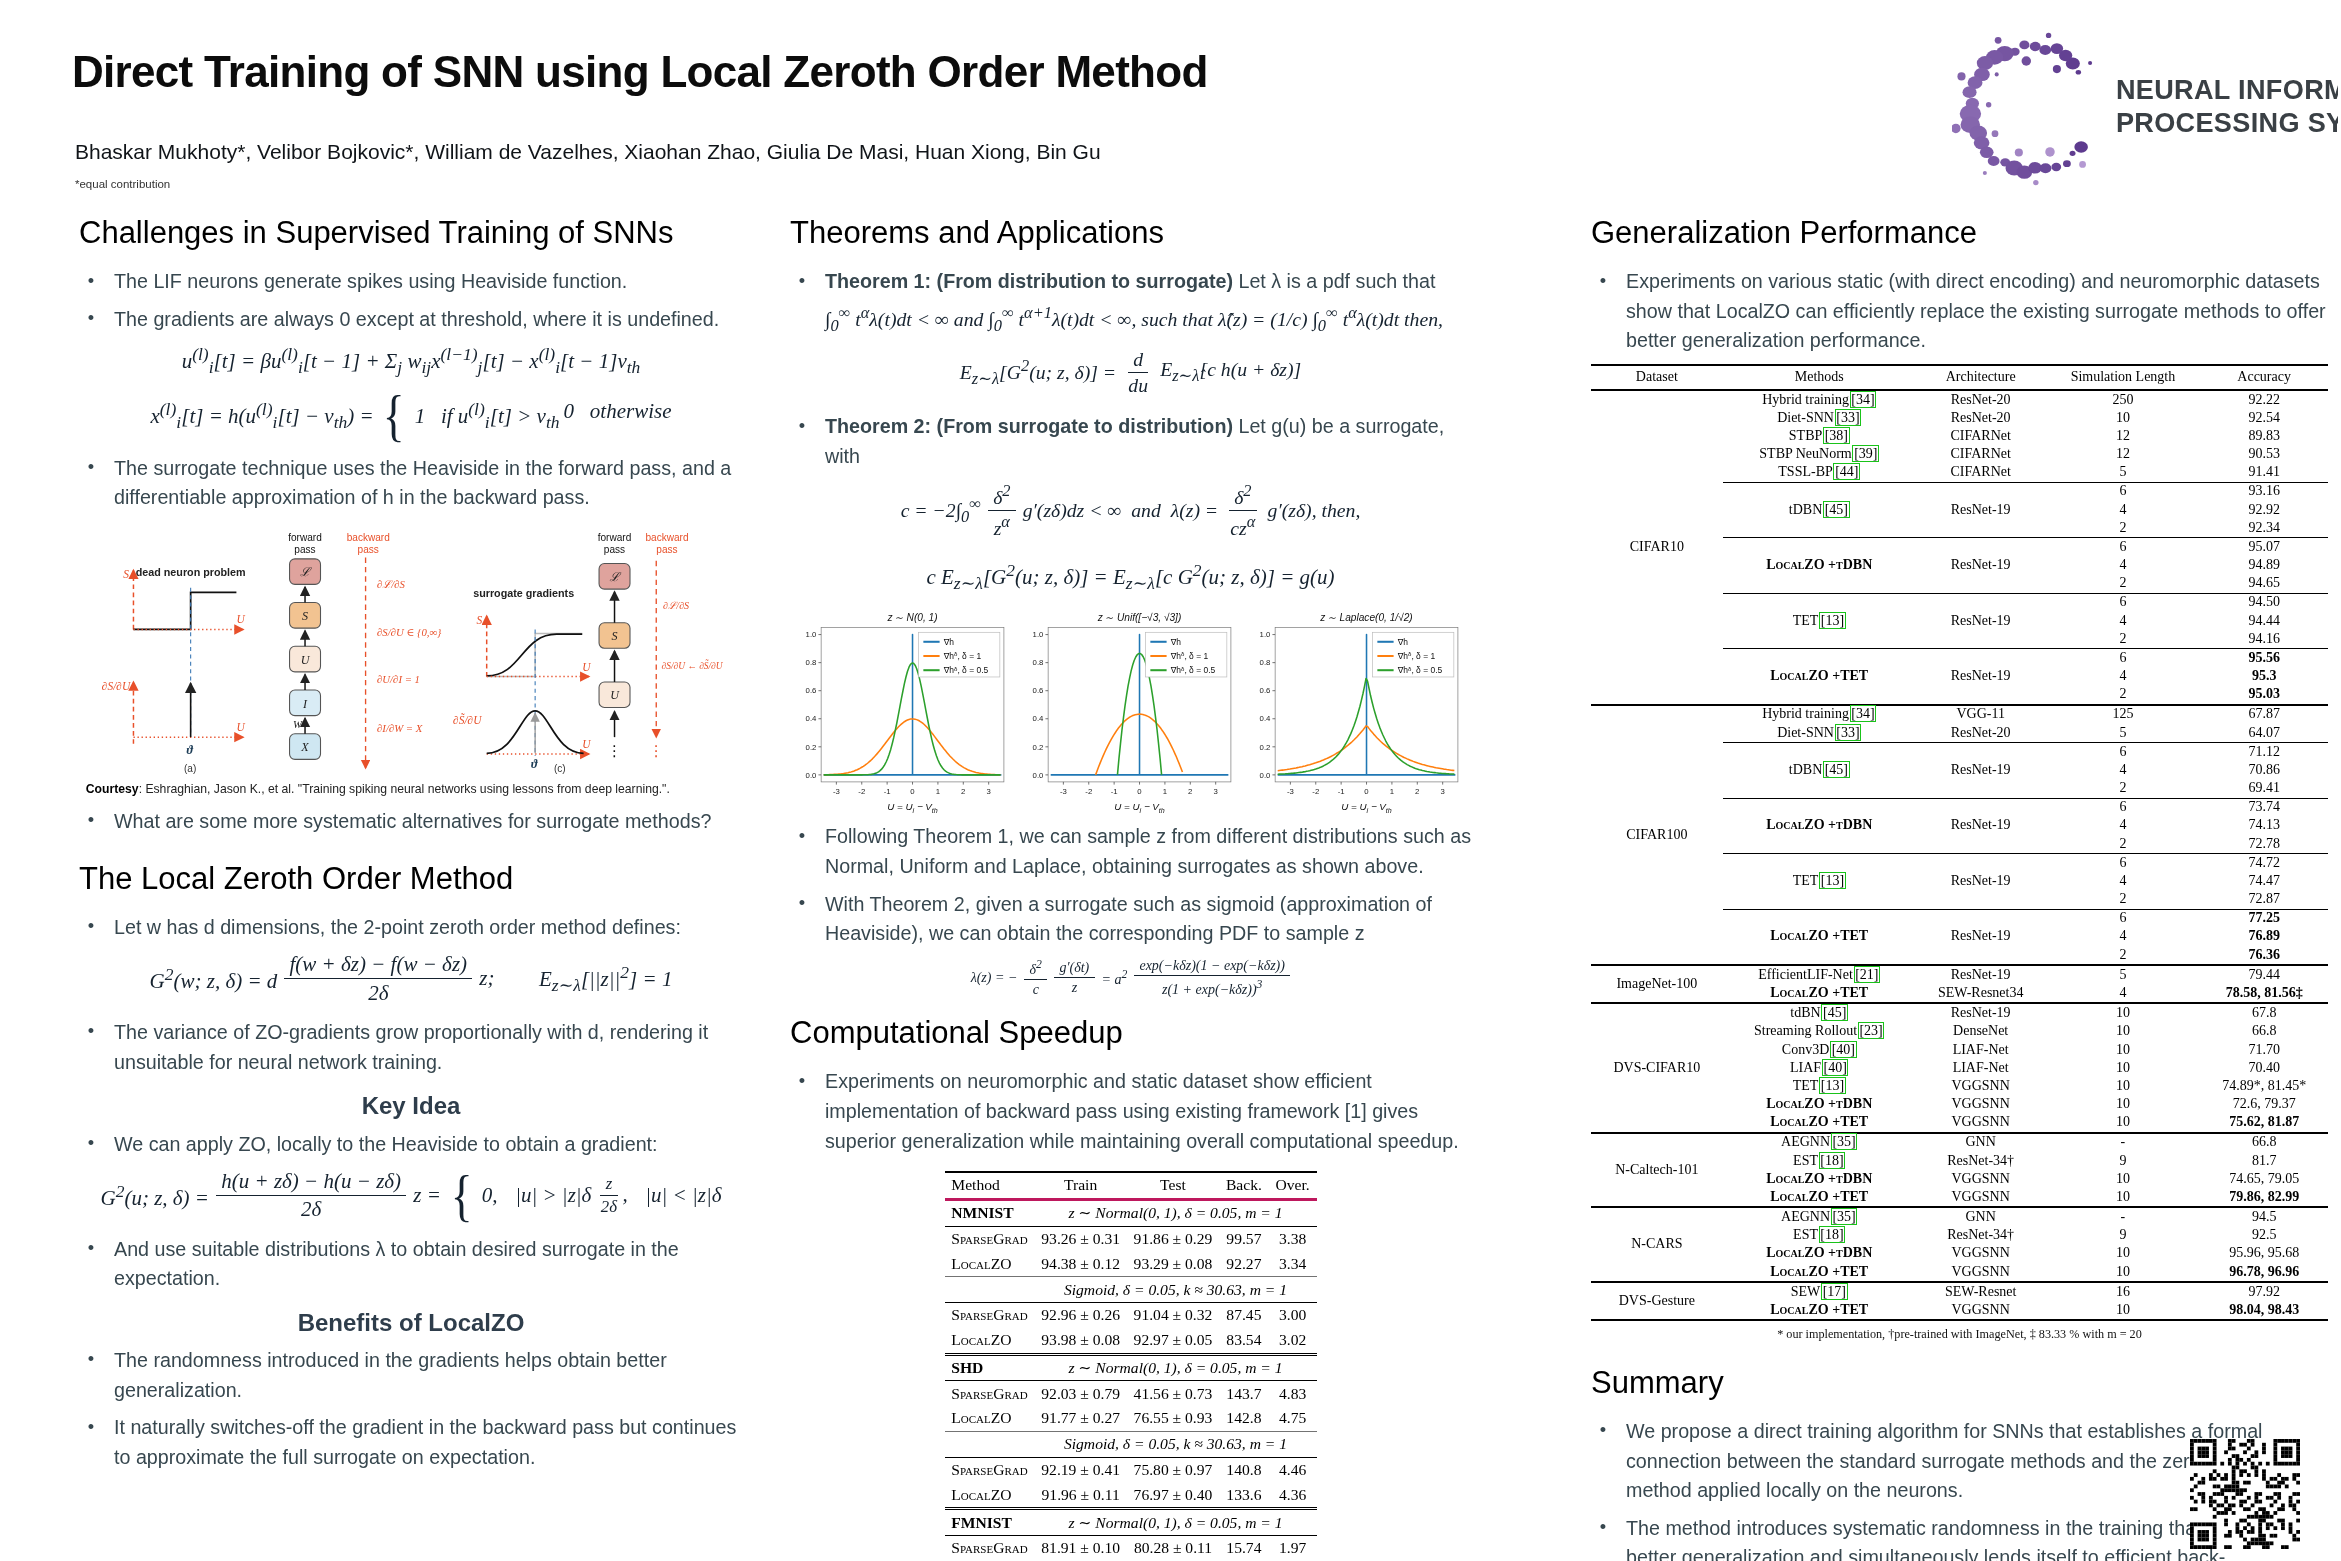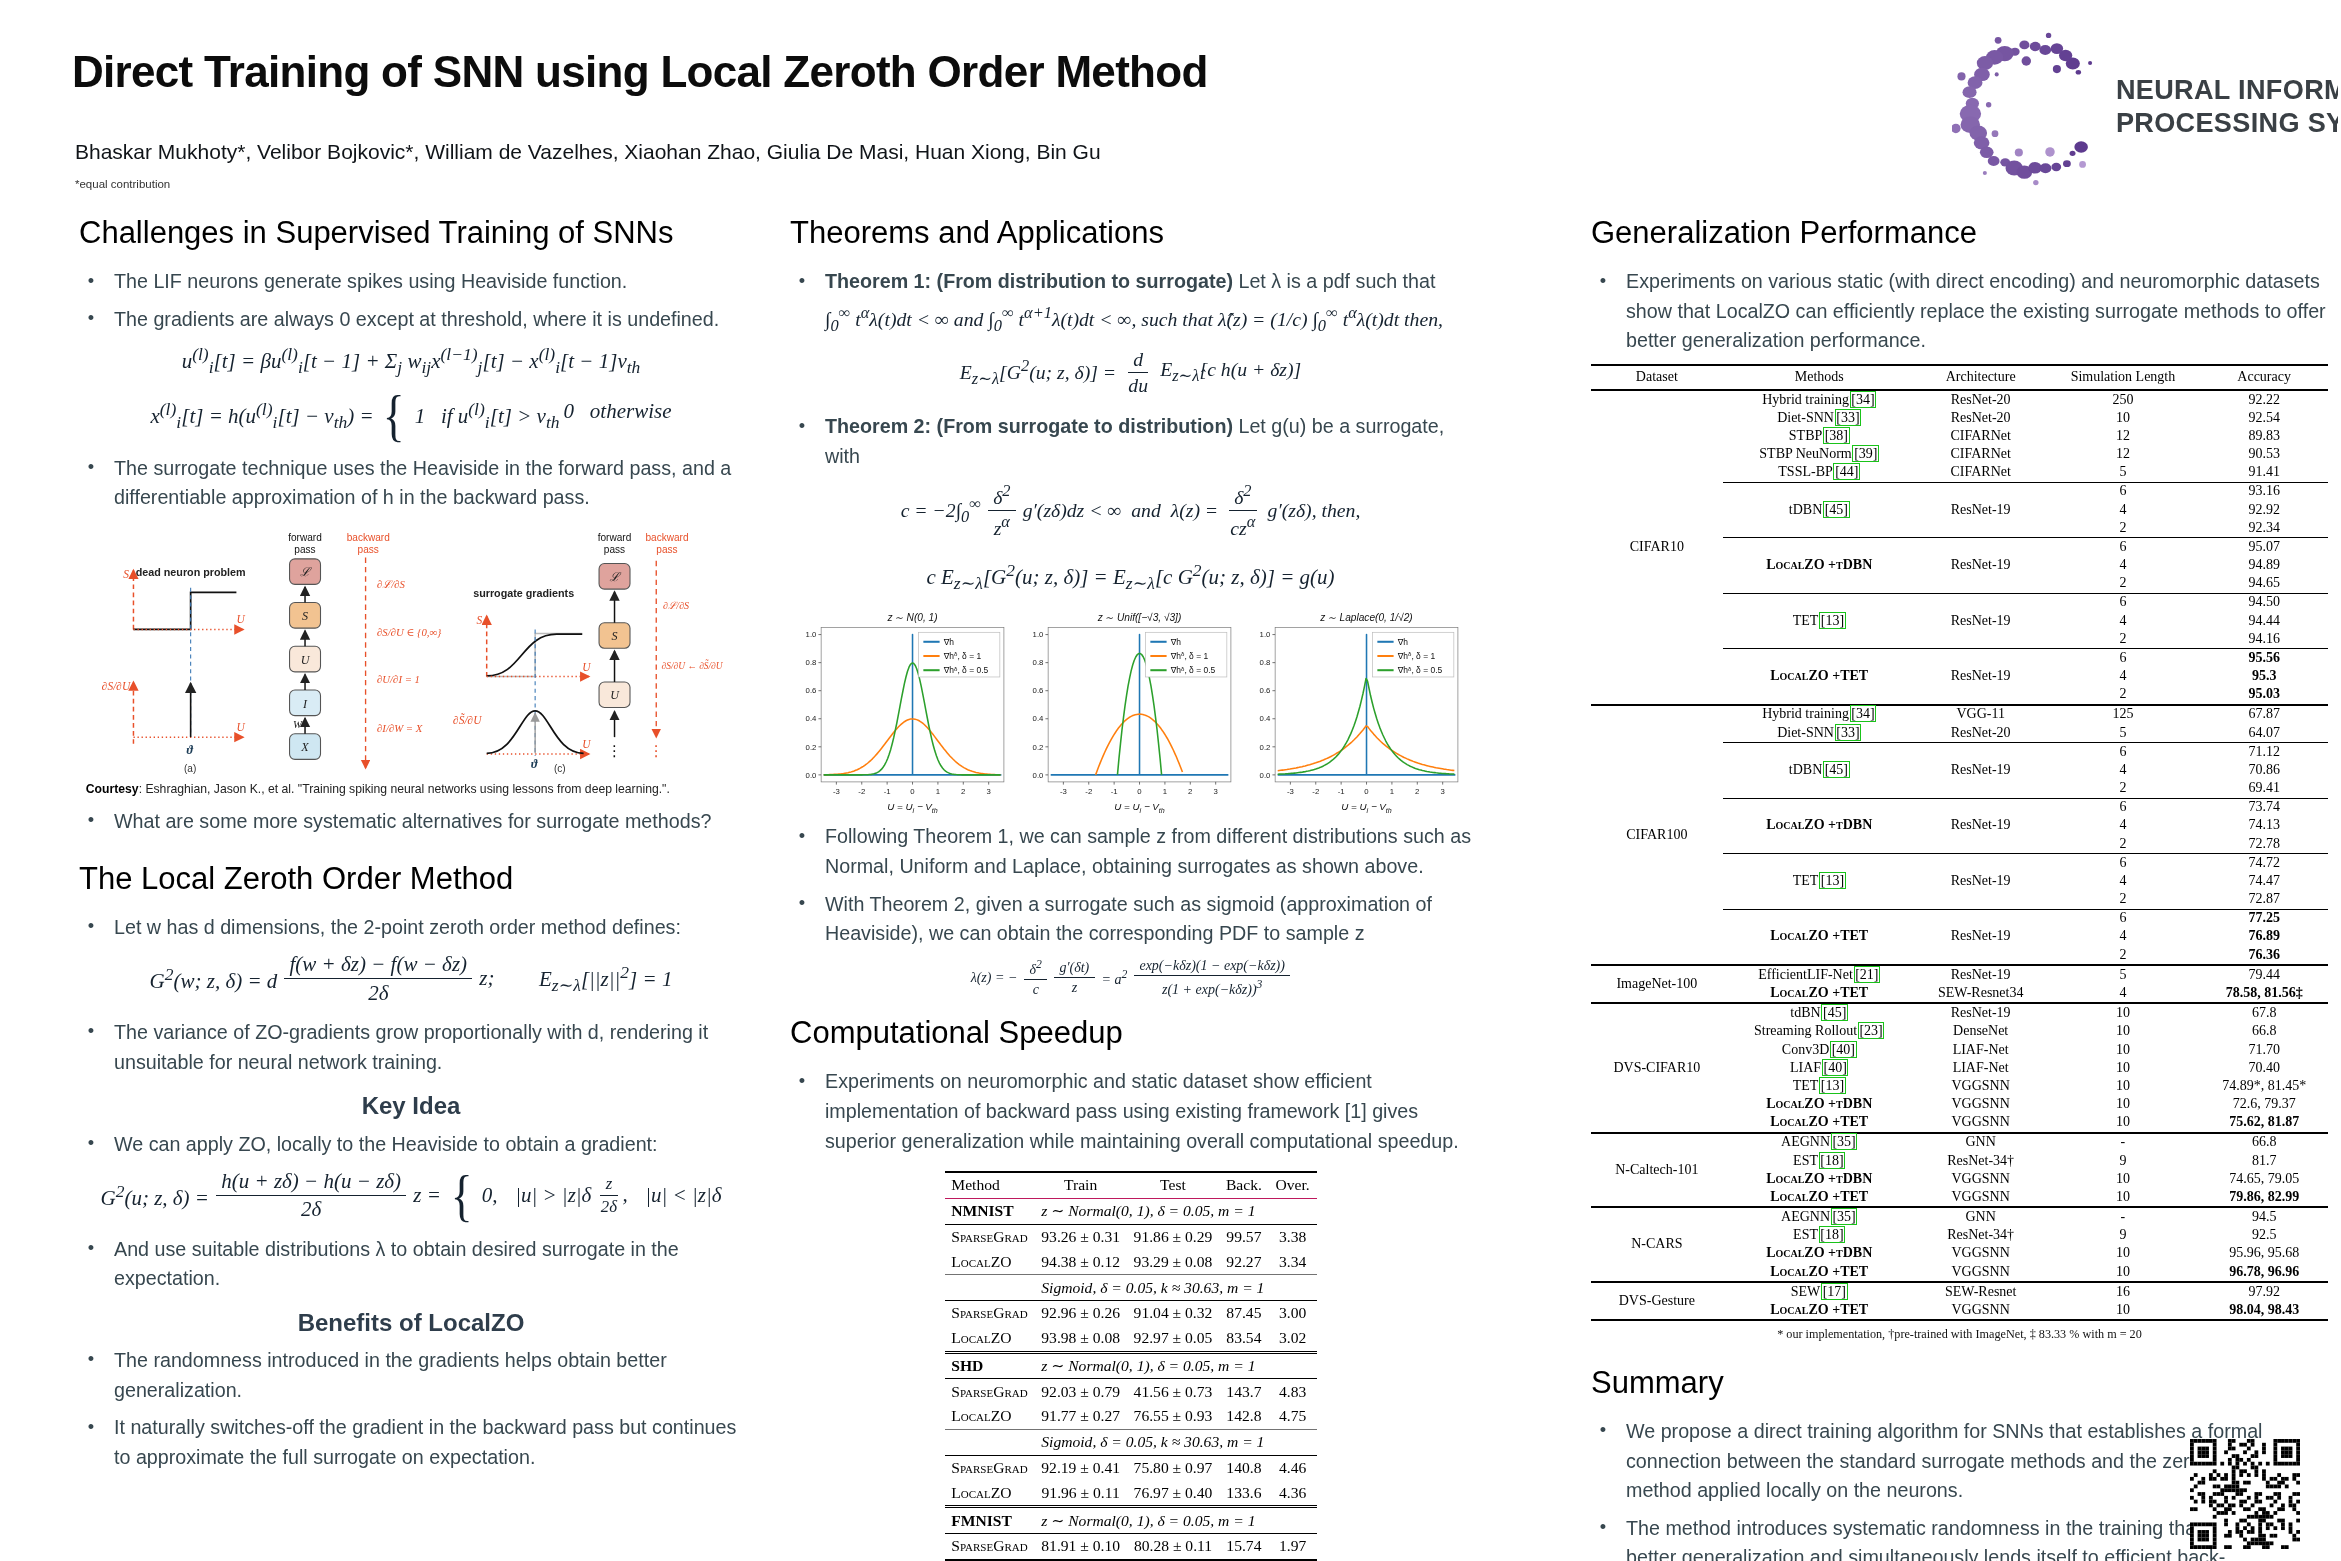--- a/index.html
+++ b/index.html
@@ -37,26 +37,26 @@
   .courtesy{font-size:12.2px;color:#222;margin:1.4px 0 11px 6.8px;}
   .courtesy b{color:#000;}
   svg text{font-family:"Liberation Sans","DejaVu Sans",sans-serif;}
   .svgm{font-family:"Liberation Serif","DejaVu Serif",serif;font-style:italic;}
   
   .plots{display:flex;gap:6.8px;margin:4.1px 0 6.8px 0;}
   
   table.speed{border-collapse:collapse;font-family:"Liberation Serif","DejaVu Serif",serif;
       font-size:15.6px;color:#000;margin:15px auto 5.4px auto;border-bottom:2px solid #000;}
   .speed th,.speed td{padding:3.4px 6.8px;}
-  .speed tr.hdr th{border-top:2.4px solid #000;border-bottom:1px solid #be185d;font-weight:normal;text-align:center;}
+  .speed tr.hdr th{border-top:2.4px solid #000;border-bottom:3px solid #be185d;font-weight:normal;text-align:center;}
   .speed tr.hdr th:first-child{text-align:left;}
   .speed td.met{font-variant:small-caps;text-align:left;}
   .speed td.lab{font-weight:bold;text-align:left;}
   .speed td.n{text-align:center;}
-  .speed td.spec{font-style:italic;}
+  .speed td.spec{font-style:italic;text-align:center;}
   .speed tr.spec td{border-top:1px solid #737373;border-bottom:1px solid #000;}
   .speed tr.dbl td{border-top:3.4px double #000;}
   
   table.gen{border-collapse:collapse;font-family:"Liberation Serif","DejaVu Serif",serif;
      font-size:14px;color:#000;width:100%;border-bottom:2.7px double #000;}
   .gen th{border-top:2.7px double #000;border-bottom:2.7px double #000;font-weight:normal;padding:3.4px 2.7px;text-align:center;}
   .gen td{padding:0.7px 3.4px;line-height:1.2;text-align:center;vertical-align:middle;}
   .gen td.ds{}
   .gen tr.sec td{border-top:2.7px double #000;}
   .gen tr.blk td{border-top:1.4px solid #000;}

